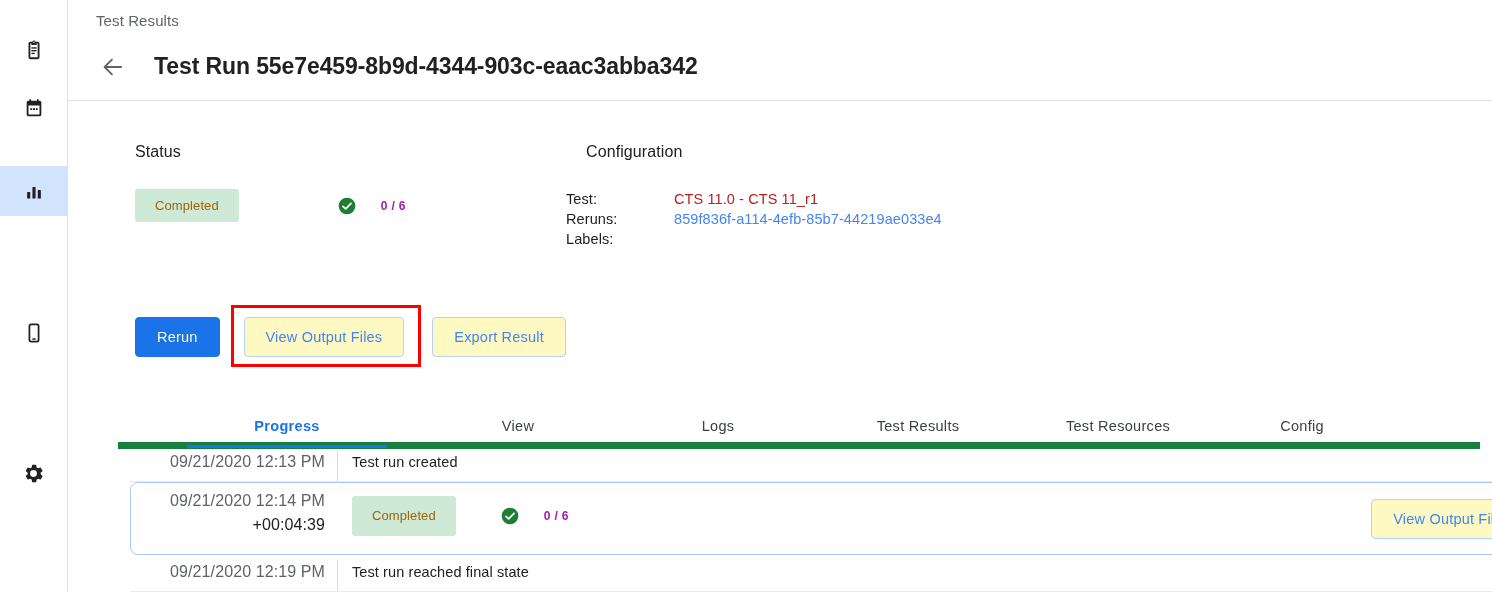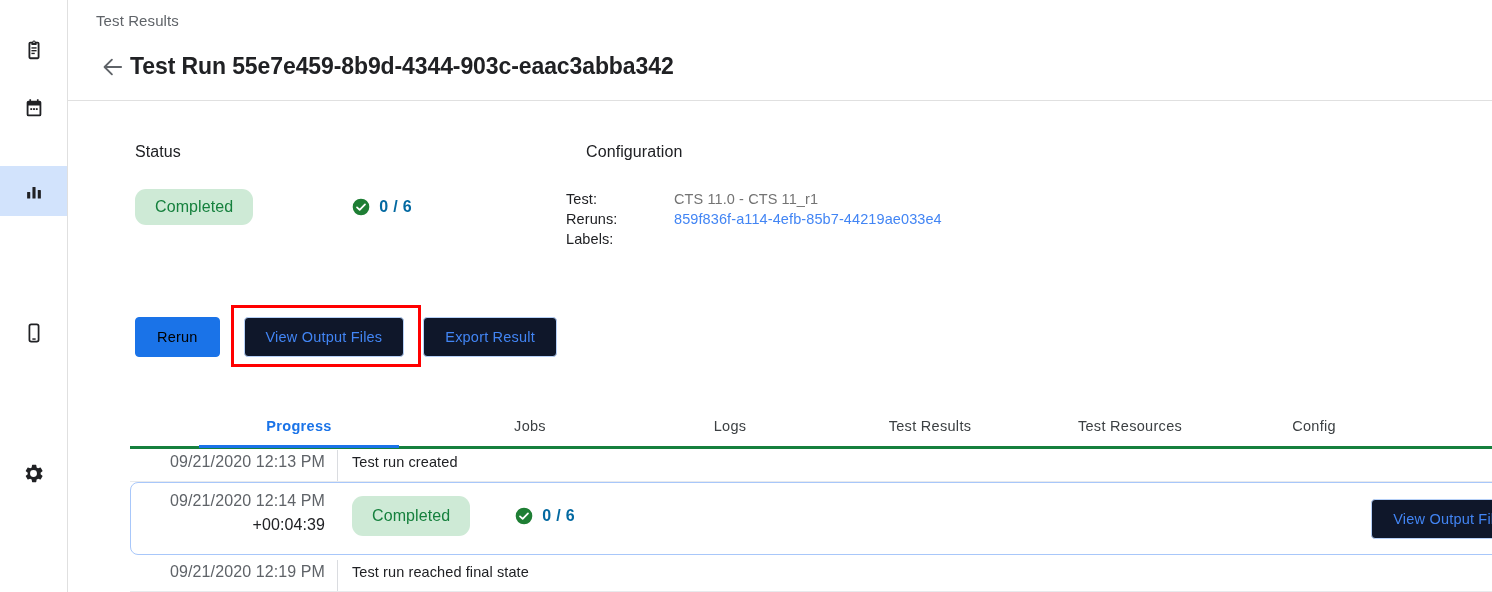--- a/index.html
+++ b/index.html
@@ -68,21 +68,21 @@
     display: flex;
     align-items: center;
   }
   #back-arrow {
     width: 34px; height: 34px;
     display: flex; align-items: center; justify-content: center;
     cursor: pointer;
     color: #5f6368;
   }
   #page-title {
-    margin-left: 0;
+    margin-left: 24px;
     font-size: 23px;
     color: #202124;
     letter-spacing: -.1px;
     white-space: nowrap;
   }
 
   
   #content {
     position: absolute;
     left: 68px; top: 101px;
@@ -100,59 +100,59 @@
   #config-heading { position: absolute; left: 518px; top: 42px; }
 
   #status-row {
     position: absolute;
     left: 67px; top: 88px;
     display: flex;
     align-items: center;
   }
   .badge {
     background: #ceead6;
-    color: #15803d;
-    font-size: 16px;
+    color: #a16207;
+    font-size: 13px;
     padding: 9px 20px;
-    border-radius: 11px;
+    border-radius: 3px;
     letter-spacing: .1px;
     white-space: nowrap;
   }
   .count-wrap {
     display: flex;
     align-items: center;
     margin-left: 98px;
   }
   .count-wrap.inline { margin-left: 44px; }
   .check-icon { width: 20px; height: 20px; display: block; }
   .count-text {
-    margin-left: 8px;
-    font-size: 16px;
+    margin-left: 24px;
+    font-size: 12px;
     font-weight: bold;
-    color: #0369a1;
+    color: #a21caf;
     letter-spacing: .3px;
     white-space: nowrap;
   }
 
   
   #config-list {
     position: absolute;
     left: 498px; top: 88px;
     font-size: 14.5px;
     line-height: 20px;
     color: #202124;
   }
   .cfg-line { display: flex; }
   .cfg-key {
     width: 108px;
     flex: 0 0 108px;
     color: #202124;
     letter-spacing: .1px;
   }
-  .cfg-val { color: #737373; letter-spacing: .1px; white-space: nowrap; }
+  .cfg-val { color: #b91c1c; letter-spacing: .1px; white-space: nowrap; }
   .cfg-val.link { color: #4285f4; cursor: pointer; }
 
   
   #actions {
     position: absolute;
     left: 67px; top: 216px;
     display: flex;
     align-items: center;
   }
   .btn {
@@ -164,47 +164,47 @@
     padding: 0 21px;
     display: inline-flex;
     align-items: center;
     justify-content: center;
     box-sizing: border-box;
     cursor: pointer;
     white-space: nowrap;
   }
   .btn-filled {
     background: #1a73e8;
-    color: #000000;
+    color: #fef9c3;
     border: 1px solid #1a73e8;
   }
   .btn-outline {
-    background: #0f172a;
+    background: #fef9c3;
     color: #4285f4;
     border: 1px solid #b6d0f7;
   }
   .btn-slot { position: relative; display: inline-flex; }
   #view-output-slot { margin-left: 24px; }
-  #export-slot { margin-left: 19px; }
+  #export-slot { margin-left: 28px; }
   #highlight-box {
     position: absolute;
     left: -13px; top: -12px;
     width: 190px; height: 62px;
     border: 3px solid #ff0000;
     box-sizing: border-box;
     pointer-events: none;
   }
 
   
   #tabs {
     position: absolute;
-    left: 62px; top: 303px;
+    left: 50px; top: 303px;
     width: 1362px;
     height: 45px;
-    border-bottom: 3px solid #15803d;
+    border-bottom: 7px solid #15803d;
     box-sizing: border-box;
   }
   .tab {
     position: absolute;
     top: 0;
     height: 44px;
     display: flex;
     align-items: center;
     justify-content: center;
     font-size: 14.5px;
@@ -397,21 +397,21 @@
         <button class="btn btn-outline">View Output Files</button>
         <span id="highlight-box"></span>
       </span>
       <span class="btn-slot" id="export-slot">
         <button class="btn btn-outline">Export Result</button>
       </span>
     </div>
 
     <div id="tabs">
       <div class="tab active" style="left:69px; width:200px;">Progress</div>
-      <div class="tab" style="left:334px; width:132px;">Jobs</div>
+      <div class="tab" style="left:334px; width:132px;">View</div>
       <div class="tab" style="left:534px; width:132px;">Logs</div>
       <div class="tab" style="left:700px; width:200px;">Test Results</div>
       <div class="tab" style="left:900px; width:200px;">Test Resources</div>
       <div class="tab" style="left:1100px; width:168px;">Config</div>
       <div class="tab-underline"></div>
     </div>
 
     <div id="rows">
 
       <div class="prow prow-plain">

